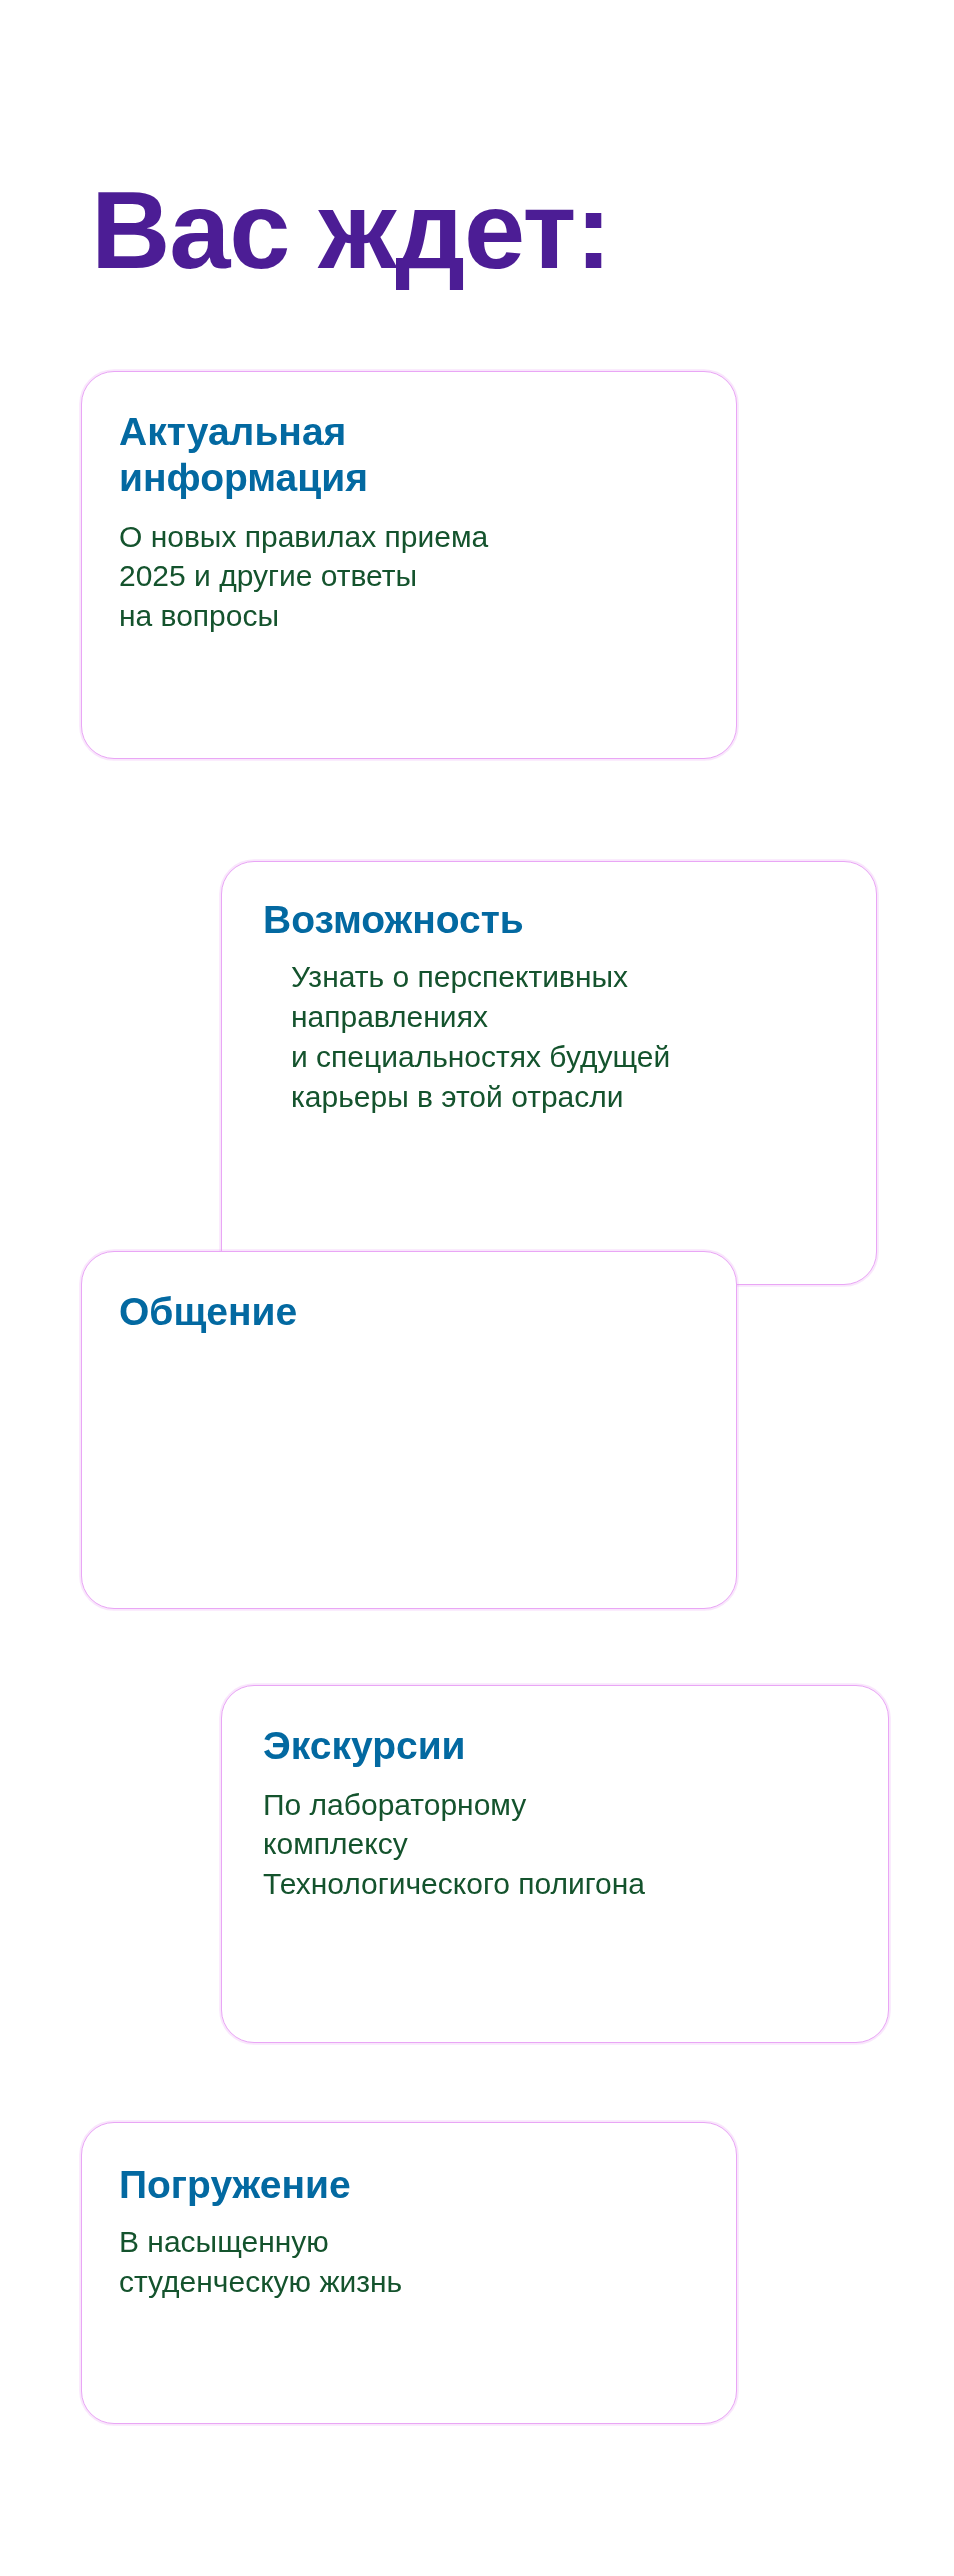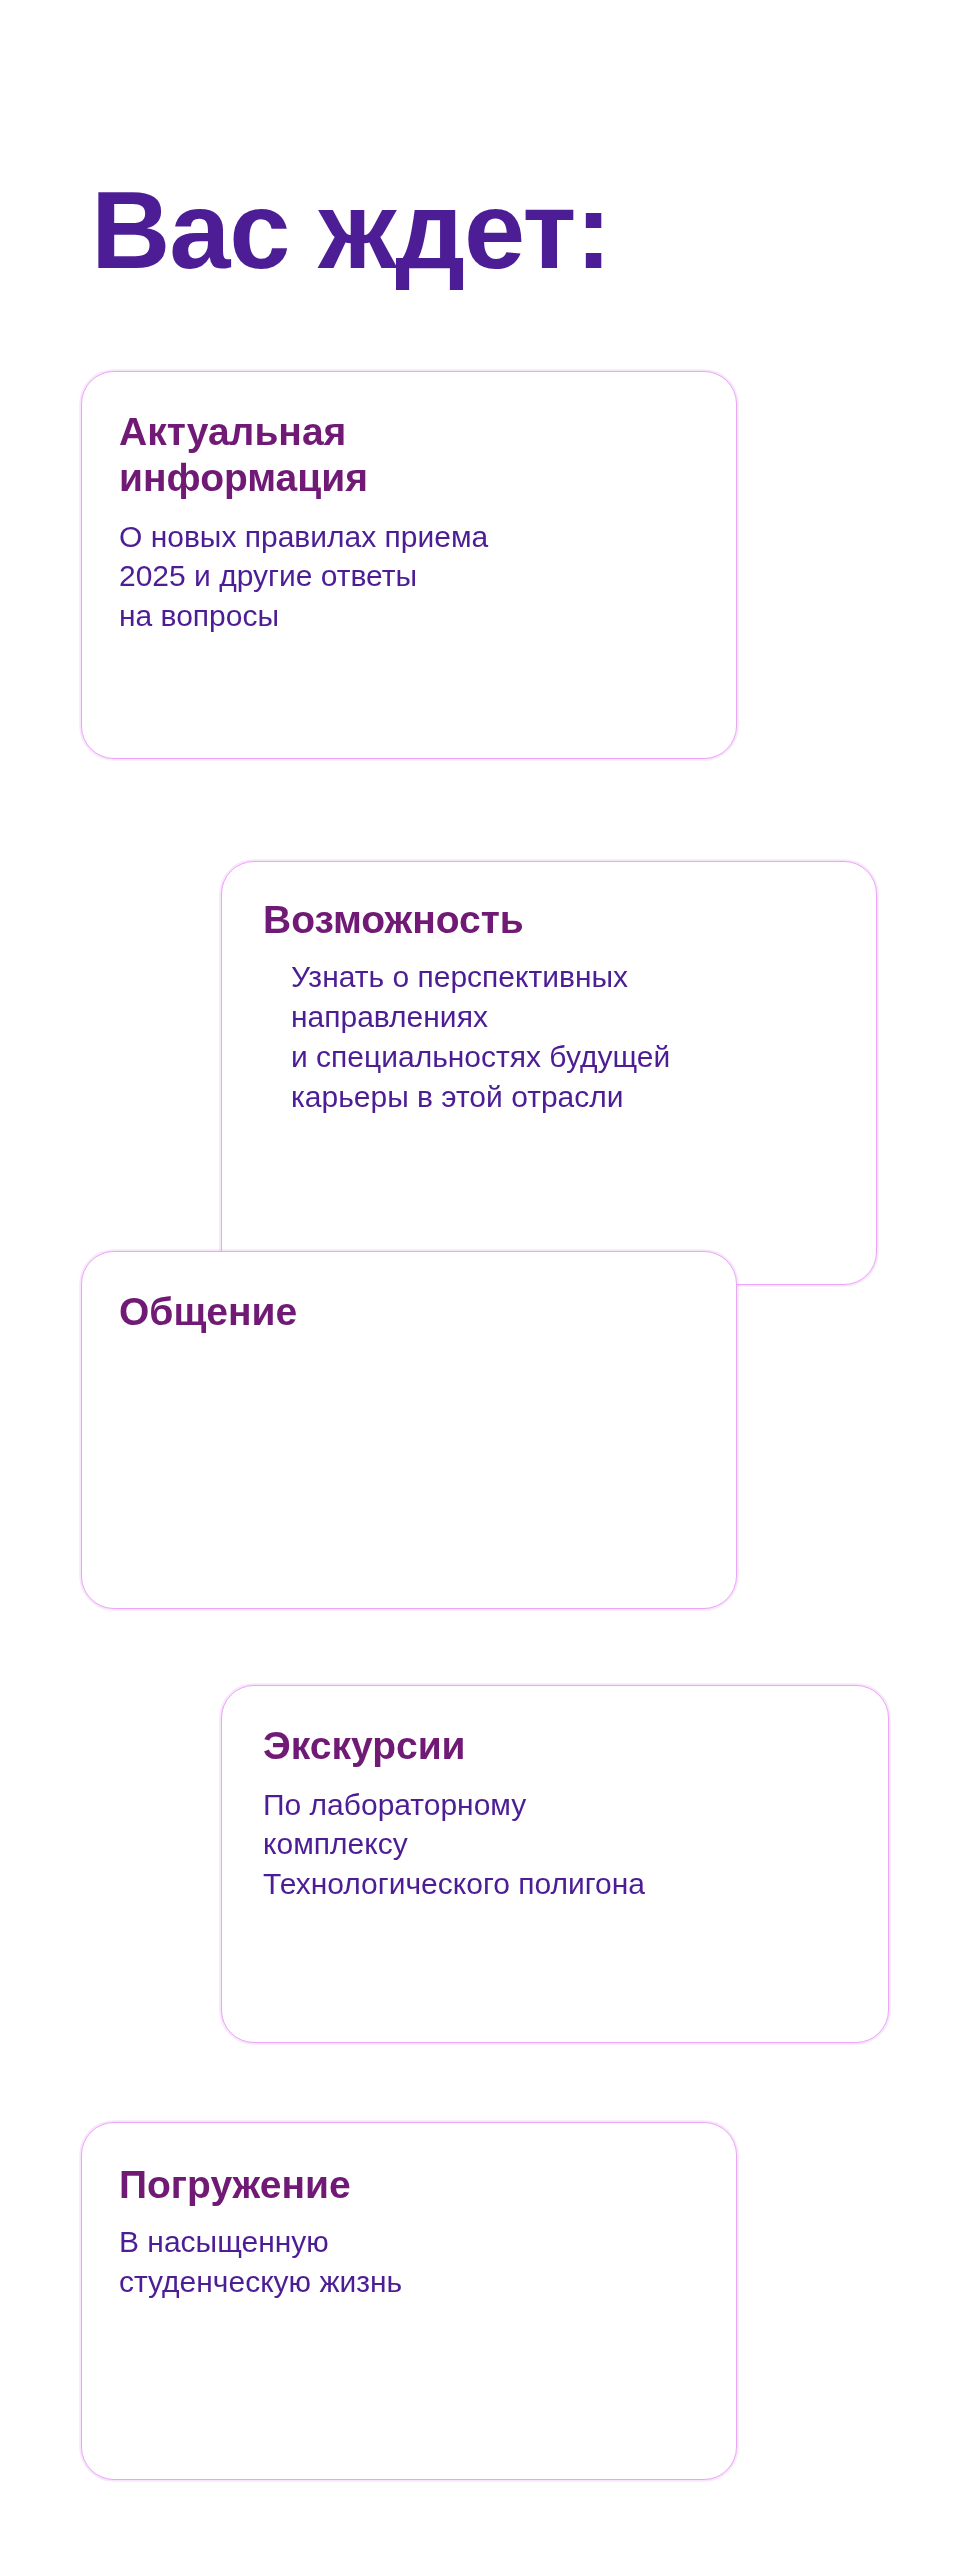--- a/index.html
+++ b/index.html
@@ -49,30 +49,30 @@
   .card-inner {
     position: absolute;
     left: 0;
     right: 0;
     top: 0;
   }
 
   .card-title {
     font-size: 39px;
     font-weight: bold;
-    color: #701a75;
+    color: #0369a1;
     line-height: 1.18;
     margin: 0;
     white-space: pre-line;
   }
 
   .card-body {
     font-size: 30px;
     font-weight: normal;
-    color: #4c1d95;
+    color: #14532d;
     line-height: 1.33;
     margin: 0;
     white-space: pre-line;
   }
 
   
   #card-0 {
     left: 81px;
     top: 371px;
     width: 656px;
@@ -109,21 +109,21 @@
     height: 358px;
   }
   #card-3 .card-inner { padding: 37px 0 0 41px; }
   #card-3 .card-body  { padding-top: 15.5px; }
 
   
   #card-4 {
     left: 81px;
     top: 2122px;
     width: 656px;
-    height: 358px;
+    height: 302px;
   }
   #card-4 .card-inner { padding: 39px 0 0 37px; }
   #card-4 .card-body  { padding-top: 14.3px; }
 </style>
 </head>
 <body>
 
 <div class="page">
 
   <h1 class="heading">Вас ждет:</h1>

